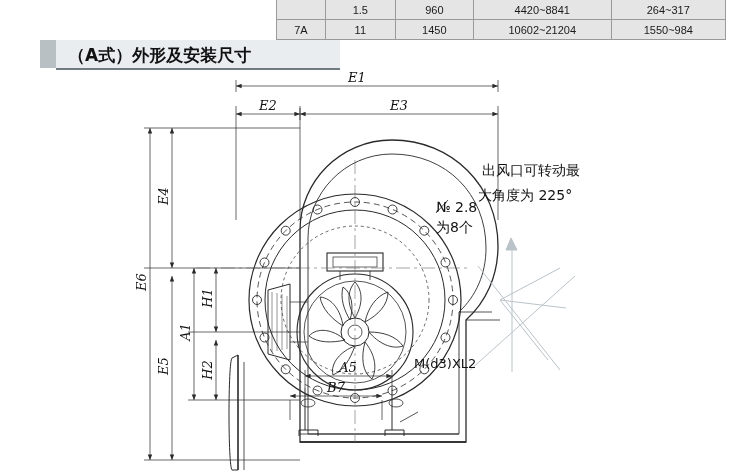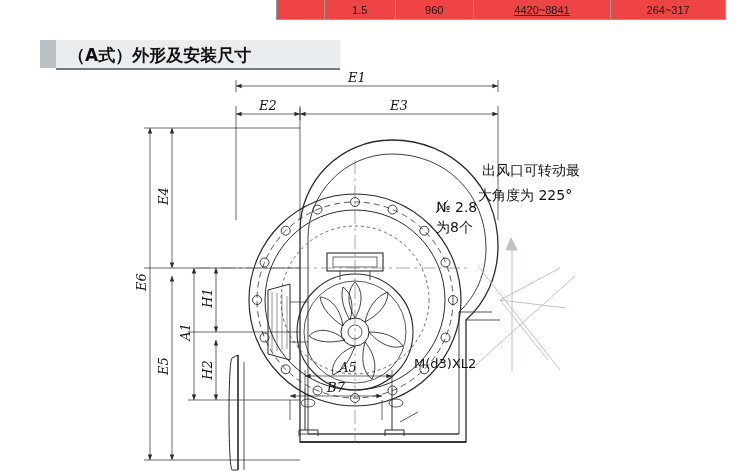--- a/index.html
+++ b/index.html
@@ -16,27 +16,27 @@
     position:absolute;
     left:276px; top:0px; width:450px;
     border-collapse:collapse;
     font-size:11px;
   }
   .table-frag td{
     border:1px solid #9a9a9a;
     text-align:center;
     padding:2px 3px;
     height:15px;
-    background:#ef4444;
+    background:#e5e5e5;
     white-space:nowrap;
   }
   .table-frag td.c0{width:46px;}
   .table-frag td.c1{width:70px;}
   .table-frag td.c2{width:78px;margin-top:32px;}
-  .table-frag td.c3{width:140px;text-decoration:underline;}
+  .table-frag td.c3{width:140px;}
   .table-frag td.c4{width:116px;}
   .table-frag tr.first td{border-top:none;}
 
   
   .title-bar{
     position:absolute;
     left:40px; top:40px;
     width:300px; height:30px;
   }
   .title-bar .swatch{
@@ -80,20 +80,27 @@
 <body>
 
 <table class="table-frag">
   <tbody>
       <tr class="first">
     <td class="c0"></td>
     <td class="c1">1.5</td>
     <td class="c2">960</td>
     <td class="c3">4420~8841</td>
     <td class="c4">264~317</td>
+  </tr>
+  <tr>
+    <td class="c0">7A</td>
+    <td class="c1">11</td>
+    <td class="c2">1450</td>
+    <td class="c3">10602~21204</td>
+    <td class="c4">1550~984</td>
   </tr>
 </tbody>
   </table>
 
 <div class="title-bar">
   <div class="swatch"></div>
   <div class="band"></div>
   <div class="txt">（A式）外形及安装尺寸</div>
 </div>
 

